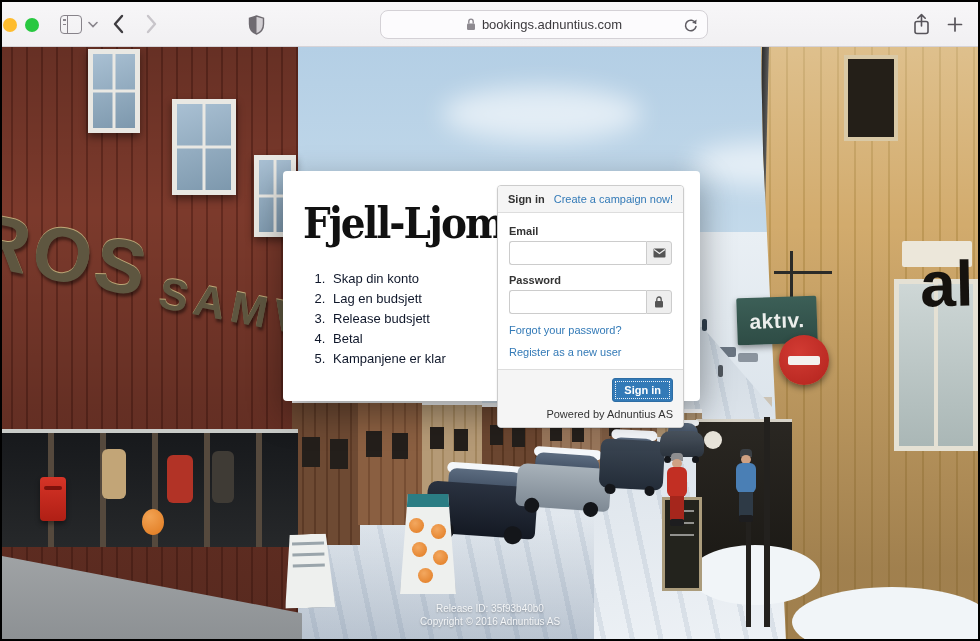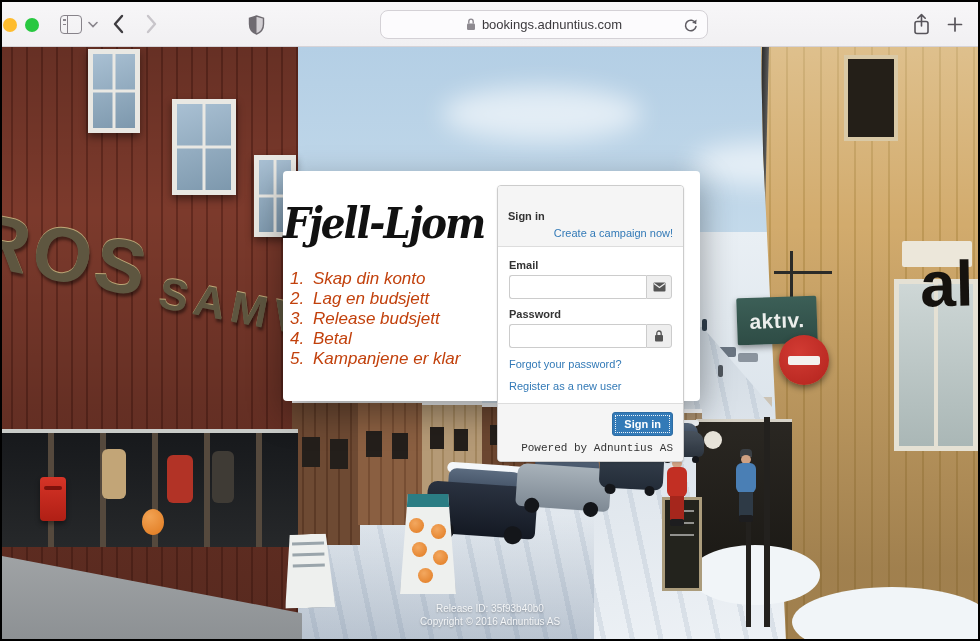--- a/index.html
+++ b/index.html
@@ -150,46 +150,46 @@
   .person .hat   { position:absolute; left:5px; top:0; width:12px; height:8px; border-radius:4px 4px 0 0; }
   .person .head  { position:absolute; left:6px; top:6px; width:10px; height:9px; border-radius:50%; background:#cfa183; }
   .person .torso { position:absolute; left:1px; top:14px; width:20px; height:30px; border-radius:6px; }
   .person .legs  { position:absolute; left:4px; top:43px; width:14px; height:24px; }
   .person .boots { position:absolute; left:4px; top:66px; width:14px; height:7px; background:#1d1d1f; border-radius:2px; }
   .tinyperson { position:absolute; z-index:3; border-radius:2px; }
 
   
   .card { position:absolute; left:281px; top:124px; width:417px; height:230px; z-index:20;
     background:#fff; border-radius:4px; box-shadow:0 12px 34px rgba(0,0,0,.38); }
-  .brand { position:absolute; left:0; top:26px; width:198px;font-style:italic; }
+  .brand { position:absolute; left:20px; top:26px; width:198px; }
   .logo { font-family:"DejaVu Serif", serif; font-weight:bold; font-size:39px; letter-spacing:-2px;
     color:#111; transform:scaleY(1.12); transform-origin:left top; white-space:nowrap; }
-  ol.steps { margin:26px 0 1px 6px; padding-left:20px; font-size:17px; color:#c2410c; line-height:20px; }
+  ol.steps { margin:26px 0 1px 6px; padding-left:20px; font-size:13px; color:#0f172a; line-height:20px; }
   ol.steps li { padding-left:4px; }
 
   .panel { position:absolute; left:214px; top:14px; width:187px; background:#fff;
     border:1px solid #ccc; border-radius:4px; box-shadow:0 1px 2px rgba(0,0,0,.12); font-size:11px; }
   .panel-head { display:flex; justify-content:space-between; align-items:center;
     background:#f5f5f5; border-bottom:1px solid #ddd; padding:7px 10px; border-radius:3px 3px 0 0; }
   .panel-head .t { font-weight:bold; color:#333; }
-  .blue-link { color:#337ab7; text-decoration:none; cursor:pointer;margin-top:34px; }
+  .blue-link { color:#337ab7; text-decoration:none; cursor:pointer; }
   .panel-body { padding:9px 11px 11px 11px; }
   .flabel { display:block; font-weight:bold; color:#333; margin:3px 0 4px; }
   .igroup { display:flex; height:24px; margin-bottom:4px; }
   .igroup input { flex:1; min-width:0; border:1px solid #ccc; border-right:none; border-radius:3px 0 0 3px;
     padding:0 6px; font-size:11px; outline:none; }
   .igroup .addon { width:26px; background:#eee; border:1px solid #ccc; border-radius:0 3px 3px 0;
     display:flex; align-items:center; justify-content:center; color:#555; }
   .panel-body .blue-link { display:block; margin-top:10px; }
   .panel-foot { background:#f5f5f5; border-top:1px solid #ddd; padding:8px 10px 7px;
     border-radius:0 0 3px 3px; text-align:right; }
   .signin-btn { background:#337ab7; border:1px solid #2e6da4; border-radius:3px; color:#fff;
     font-size:11px; font-weight:bold; padding:5px 11px; cursor:pointer;
     outline:1px dotted rgba(255,255,255,.9); outline-offset:-4px; }
-  .powered { margin-top:6px; color:#333;font-family:Liberation Mono, monospace; }
+  .powered { margin-top:6px; color:#333; }
 
   
   .release-info { position:absolute; left:0; right:0; bottom:11px; z-index:20; text-align:center;
     color:#f3f5f7; font-size:10px; line-height:13px; text-shadow:0 1px 2px rgba(0,0,0,.3); }
 
   svg { display:block; }
 </style>
 </head>
 <body>
 

